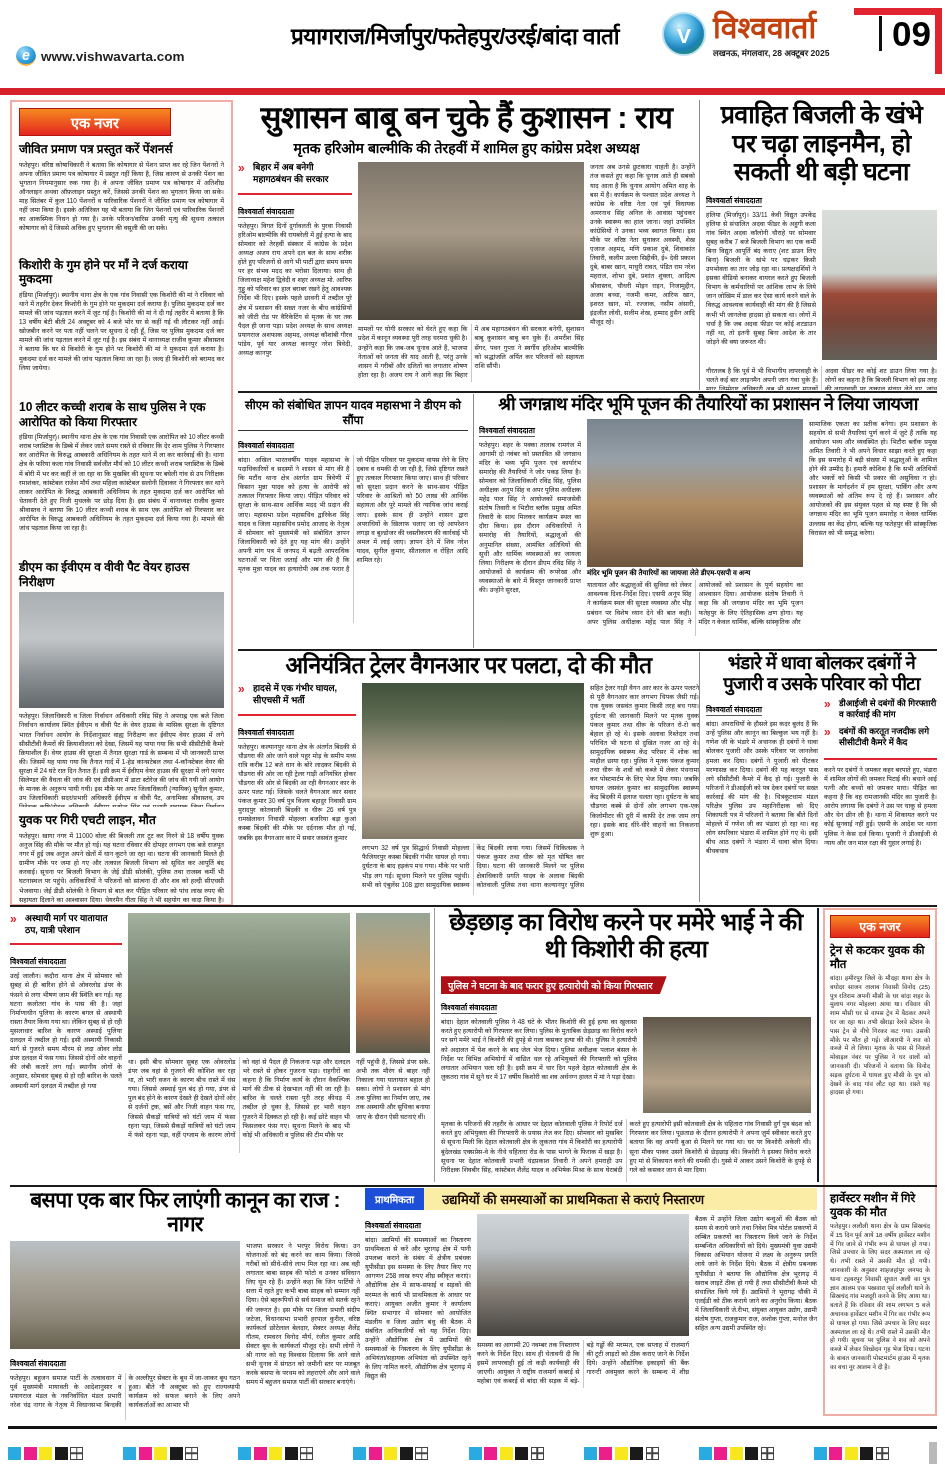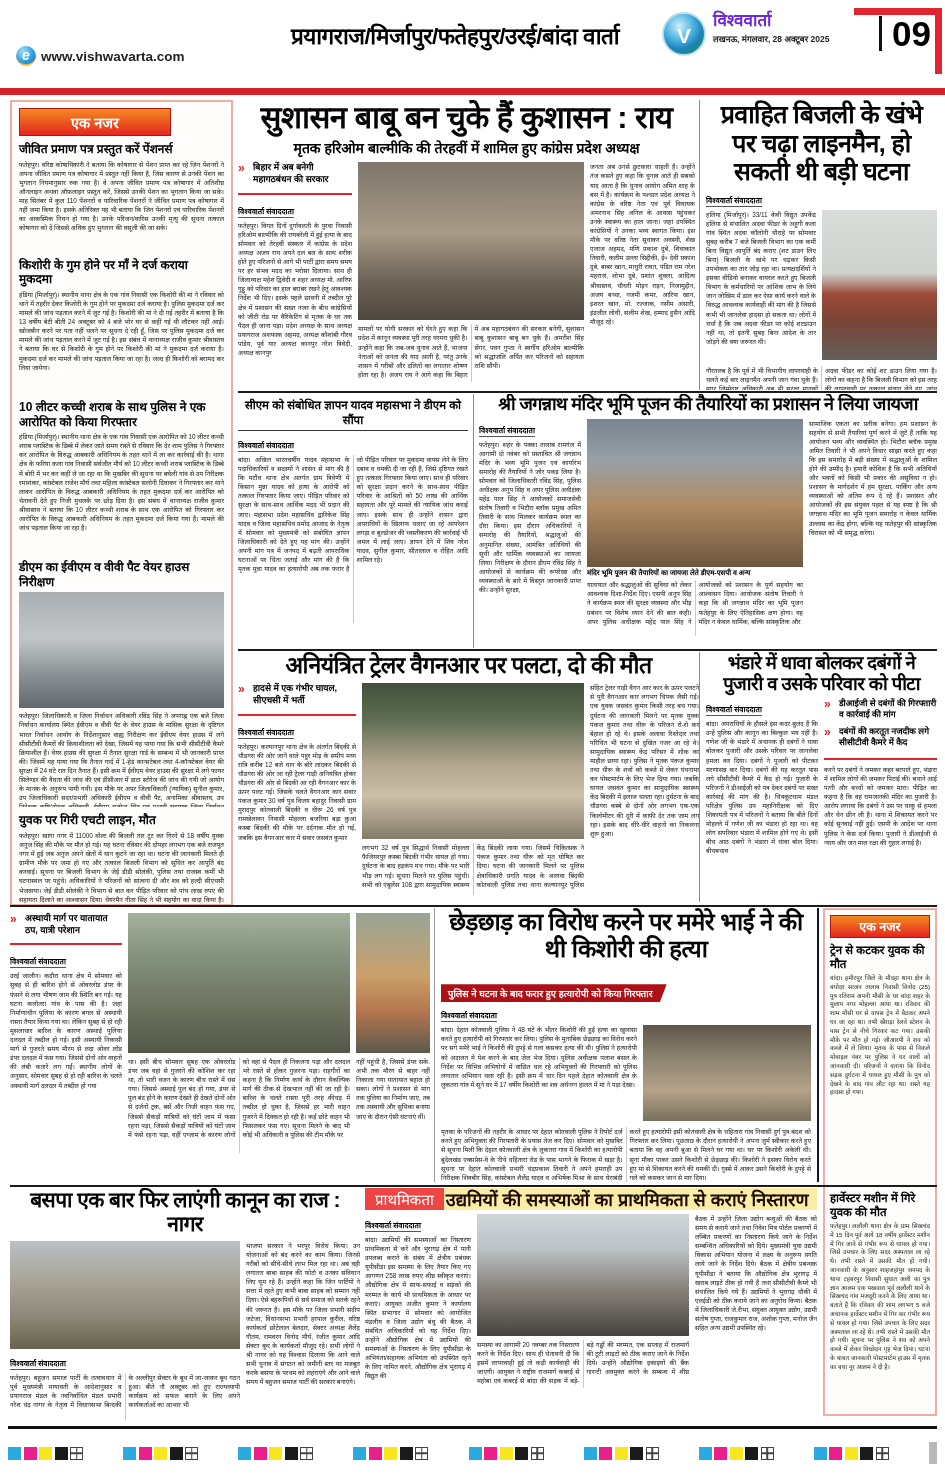--- a/index.html
+++ b/index.html
@@ -6,21 +6,21 @@
 html,body{background:#fff}
 body{font-family:"Liberation Sans","DejaVu Sans",sans-serif;color:#111}
 #page{position:relative;width:945px;height:1474px;margin:0 auto;background:#fff;overflow:hidden}
 
 
 .web{position:absolute;left:16px;top:46px;font-weight:bold;font-size:13.5px;color:#222;display:flex;align-items:center;gap:5px}
 .ie{width:20px;height:20px;border-radius:50%;background:radial-gradient(circle at 35% 30%,#9fdcf8 0%,#2f9fe0 55%,#1273b5 100%);color:#fff;font-weight:bold;font-style:italic;font-size:14px;text-align:center;line-height:19px;border-bottom:2px solid #f9b233}
 .regions{position:absolute;left:240px;top:20px;width:430px;text-align:center;font-weight:bold;font-size:22.5px;letter-spacing:-.5px;color:#000}
 .mast{position:absolute;left:662px;top:12px;display:flex;gap:7px;align-items:flex-start}
 .logo{width:44px;height:44px;border-radius:50%;background:radial-gradient(circle at 38% 30%,#cdeffb 0%,#4db2e2 38%,#1c82b8 62%,#2a9445 100%);color:#fff;font-weight:bold;font-size:21px;text-align:center;line-height:44px;border:2px solid #b9dfee}
-.mast-name{font-size:17px;font-weight:bold;line-height:1.05;color:#6d28d9}
+.mast-name{font-size:30px;font-weight:bold;line-height:1.05;color:#c2410c}
 .mast-sub{font-size:8.5px;color:#222;margin-top:3px;font-weight:bold}
 .pgframe{position:absolute;right:3px;top:8px;width:88px;height:66px;border-top:7px solid #e02430;border-right:7px solid #e02430}
 .pgno{position:absolute;right:14px;top:16px;font-size:35px;font-weight:bold;line-height:1;border-left:3px solid #111;padding-left:10px;color:#000}
 .redband{position:absolute;left:0;top:88px;width:945px;height:7px;background:#d6212b}
 
 
 .art{position:absolute;overflow:hidden}
 .hl{font-weight:bold;color:#050505;text-align:center;line-height:1.14;letter-spacing:-.6px}
 .bt{font-size:6.4px;line-height:1.42;text-align:justify;color:#1b1b1b;overflow:hidden}
 .c2{column-count:2;column-gap:7px;column-rule:1px solid #c9c9c9}
@@ -68,22 +68,22 @@
 #hr2{left:238px;top:649px;width:699px}
 #hr3{left:10px;top:905px;width:927px}
 #hr4{left:10px;top:1185px;width:927px}
 #footrule{left:8px;top:1426px;width:929px;height:2.5px;position:absolute;background:#111}
 
 
 .row{display:flex;gap:6px}
 .tag{background:#ad1016;color:#fff;font-weight:bold;font-size:9.5px;padding:2.5px 14px 2.5px 7px;display:inline-block;clip-path:polygon(0 0,100% 0,97% 100%,0 100%)}
 .bullet{font-size:8.6px;font-weight:bold;line-height:1.3;color:#000;position:relative;padding-left:15px;margin-bottom:5px}
 .ud-top{display:flex;height:22px}
-.ud-label{background:#ef4444;color:#fff;font-weight:normal;font-size:15px;padding:2px 10px;white-space:nowrap;display:flex;align-items:center}
-.ud-strip{background:#fceda6;color:#1d0d05;font-weight:bold;font-size:18px;flex:1;display:flex;align-items:center;padding:0 2px}
+.ud-label{background:#1d4ed8;color:#fff;font-weight:bold;font-size:10px;padding:2px 10px;white-space:nowrap;display:flex;align-items:center}
+.ud-strip{background:#fceda6;color:#1d0d05;font-weight:bold;font-size:13px;flex:1;display:flex;align-items:center;padding:0 18px}
 
 
 #cmyk{position:absolute;left:8px;top:1442px;width:929px;display:flex;justify-content:space-between;align-items:center}
 .cg{display:flex;gap:2.5px;align-items:center}
 .sq{width:13px;height:13px}
 .c{background:#29abe2}.m{background:#ec1e8c}.y{background:#f8e71c}.k{background:#1a1a1a}
 .regm{width:13px;height:13px;border:1.5px solid #444;position:relative;background:#fff}
 .regm::before{content:"";position:absolute;left:50%;top:0;bottom:0;width:1.5px;background:#444;transform:translateX(-50%)}
 .regm::after{content:"";position:absolute;top:50%;left:0;right:0;height:1.5px;background:#444;transform:translateY(-50%)}
 .graybar{width:8px;height:22px;background:#b9b9b9}
@@ -261,21 +261,21 @@
       </div>
       <div style="flex:1">
         <div class="ph ph-jam2" style="width:100%;height:140px"></div>
         <div class="bt" style="height:96px;margin-top:4px">नहीं पहुंची है, जिससे डंपर सके. अभी तक मौरंग से बाहर नहीं निकाला गया यातायात बहाल हो सका। लोगों ने प्रशासन से मांग तक पुलिया का निर्माण जाए, तब तक अस्थायी और सुचिका बनाया जाए के दौरान ऐसी घटनाएं वीं।</div>
       </div>
     </div>
   </div>
 
   <div id="murder" class="art">
     <div class="hl" style="font-size:24px">छेड़छाड़ का विरोध करने पर ममेरे भाई ने की थी किशोरी की हत्या</div>
-    <div style="margin-top:20px"><span class="tag">पुलिस ने घटना के बाद फरार हुए हत्यारोपी को किया गिरफ्तार</span></div>
+    <div style="margin-top:12px"><span class="tag">पुलिस ने घटना के बाद फरार हुए हत्यारोपी को किया गिरफ्तार</span></div>
     <div style="margin-top:2px"><span class="byl">विश्ववार्ता संवाददाता</span></div>
     <div class="row">
       <div class="bt" style="width:196px;height:98px">बांदा। देहात कोतवाली पुलिस ने 48 घंटे के भीतर किशोरी की हुई हत्या का खुलासा करते हुए हत्यारोपी को गिरफ्तार कर लिया। पुलिस के मुताबिक छेड़छाड़ का विरोध करने पर सगे ममेरे भाई ने किशोरी की दुपट्टे से गला कसकर हत्या की थी। पुलिस ने हत्यारोपी को अदालत में पेश करने के बाद जेल भेज दिया। पुलिस अधीक्षक पलाश बंसल के निर्देश पर विभिन्न अभियोगों में वांछित चल रहे अभियुक्तों की गिरफ्तारी को पुलिस लगातार अभियान चला रही है। इसी क्रम में चार दिन पहले देहात कोतवाली क्षेत्र के लुकतरा गांव में सूने घर में 17 वर्षीय किशोरी का शव अर्धनग्न हालत में मां ने पड़ा देखा।</div>
       <div class="ph ph-police" style="flex:1;height:96px"></div>
     </div>
     <div class="bt c2" style="height:92px;margin-top:4px">मृतका के परिजनों की तहरीर के आधार पर देहात कोतवाली पुलिस ने रिपोर्ट दर्ज करते हुए अभियुक्ता की गिरफ्तारी के प्रयास तेज कर दिए। सोमवार को मुखबिर से सूचना मिली कि देहात कोतवाली क्षेत्र के लुकतरा गांव में किशोरी का हत्यारोपी बुंदेलखंड एक्सप्रेस-वे के नीचे चहितारा रोड के पास भागने के फिराक में खड़ा है। सूचना पर देहात कोतवाली प्रभारी चंद्रप्रकाश तिवारी ने अपने हमराही उप निरीक्षक शिवबीर सिंह, कांस्टेबल शैलेंद्र यादव व अभिषेक मिश्रा के साथ घेराबंदी करते हुए हत्यारोपी इसी कोतवाली क्षेत्र के चहितारा गांव निवासी दुर्ग पुत्र बंदश को गिरफ्तार कर लिया। पूछताछ के दौरान हत्यारोपी ने अपना जुर्म स्वीकार करते हुए बताया कि वह अपनी बुआ से मिलने घर गया था। घर पर किशोरी अकेली थी। सूना मौका पाकर उसने किशोरी से छेड़छाड़ की। किशोरी ने इसका विरोध करते हुए मां से शिकायत करने की धमकी दी। गुस्से में आकर उसने किशोरी के दुपट्टे से गले को कसकर जान से मार दिया।</div>
   </div>
 
   <div id="rightbox" class="art sbox" style="padding:5px">
     <div class="sbox-title" style="width:100%;font-size:12.5px;padding:2px 0">एक नजर</div>

